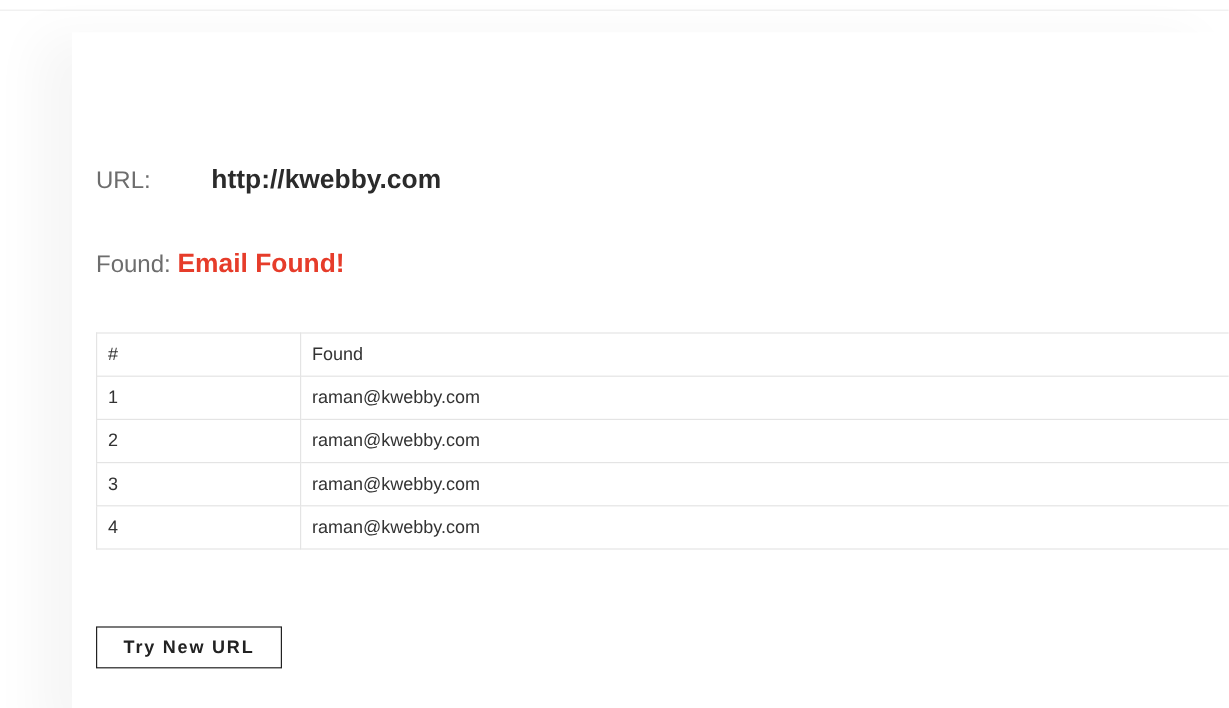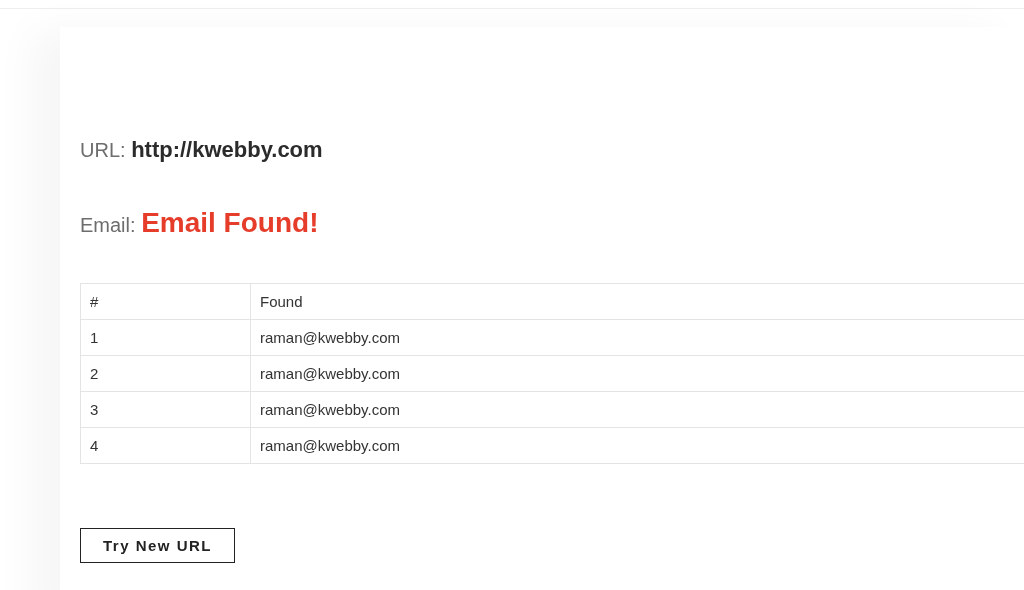--- a/index.html
+++ b/index.html
@@ -30,30 +30,31 @@
     }
     .url-row {
       font-size: 20px;
       color: #6d6d6d;
       margin-bottom: 44px;
     }
     .url-row .url-value {
       font-weight: 800;
       color: #2b2b2b;
       font-size: 22px;
+      margin-left: 45px;
     }
     .status-row {
       font-size: 20px;
       color: #6d6d6d;
       margin-bottom: 44px;
     }
     .status-row .status-value {
       font-weight: 800;
       color: #e63c2a;
-      font-size: 28px;
+      font-size: 22px;
       margin-top: 38px;
     }
     .result-table {
       width: 100%;
       border-collapse: collapse;
       margin-bottom: 64px;
     }
     .result-table th, .result-table td {
       text-align: left;
       font-weight: 400;
@@ -90,21 +91,21 @@
 
 <div class="page-wrapper">
   <div class="top-hairline"></div>
   <div class="content-card">
 
     <div class="url-row">
       <span>URL: </span><span class="url-value">http://kwebby.com</span>
     </div>
 
     <div class="status-row">
-      <span>Email: </span><span class="status-value">Email Found!</span>
+      <span>Found: </span><span class="status-value">Email Found!</span>
     </div>
 
     <table class="result-table">
       <thead>
         <tr>
           <th class="col-num">#</th>
           <th>Found</th>
         </tr>
       </thead>
       <tbody>

